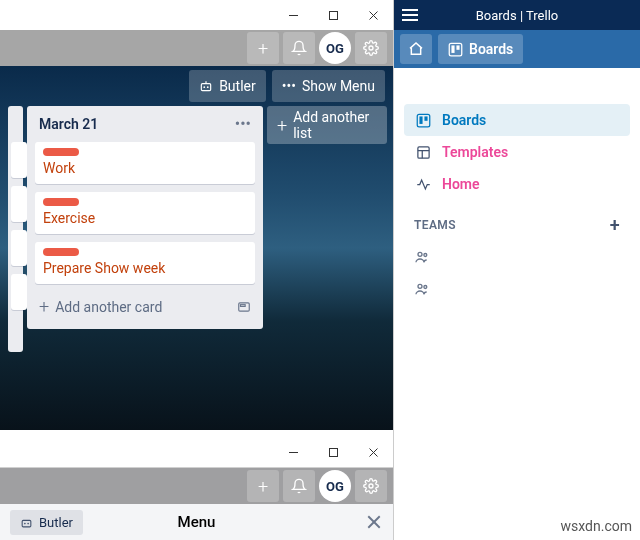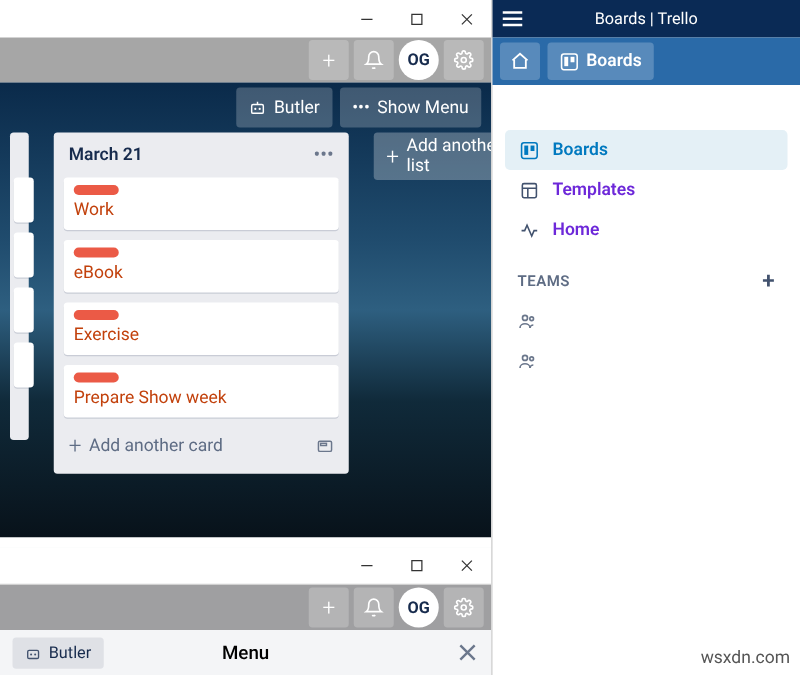--- a/index.html
+++ b/index.html
@@ -9,21 +9,21 @@
   .win-titlebar { height:30px; background:#fff; display:flex; justify-content:flex-end; align-items:center; }
   .win-titlebar.dark-under { border-bottom:1px solid #d0d0d0;}
   .win-btn { width:40px; height:30px; display:flex; align-items:center; justify-content:center; font-size:12px; color:#333;}
   .win-btn svg{width:11px;height:11px;}
   .trello-header-left { height:36px; background:rgba(0,0,0,0.35); display:flex; justify-content:flex-end; align-items:center; padding:0 6px; gap:4px;}
   .hdr-btn { background:rgba(255,255,255,0.22); color:#fff; border-radius:3px; width:32px; height:32px; display:flex; align-items:center; justify-content:center;}
   .hdr-btn.avatar { background:#fff; color:#172b4d; border-radius:50%; font-weight:700; font-size:13px;}
   .left-board-bg { position:absolute; top:66px; left:0; right:0; bottom:auto; height:364px; background: linear-gradient(to bottom, #0a2a4a 0%, #204c6e 35%, #2e5f80 50%, #102a3a 70%, #08121a 100%); overflow:hidden;}
   .board-topbar { height:40px; display:flex; justify-content:flex-end; align-items:center; padding:0 8px; gap:6px;}
   .board-btn { background:rgba(255,255,255,0.22); color:#fff; border-radius:3px; height:32px; display:flex; align-items:center; padding:0 10px; font-size:14px; gap:6px;}
-  .board-area { position:absolute; top:40px; left:0; right:0; bottom:0; display:flex; gap:20px; padding:0 8px 8px; align-items:flex-start;}
+  .board-area { position:absolute; top:40px; left:0; right:0; bottom:0; display:flex; gap:4px; padding:0 8px 8px; align-items:flex-start;}
   .list-frag { width:15px; flex:0 0 15px; background:#ebecf0; border-radius:3px; padding:8px 0; display:flex; flex-direction:column; gap:8px;}
   .frag-card{ background:#fff; border-radius:3px; height:36px; margin:0 -4px 0 3px; box-shadow:0 1px 0 rgba(9,30,66,.15);}
   .list { width:236px; flex:0 0 236px; background:#ebecf0; border-radius:3px; padding:8px; display:flex; flex-direction:column; gap:8px;}
   .list-hdr{ display:flex; justify-content:space-between; align-items:center; padding:2px 4px;}
   .list-title{font-size:14px; font-weight:600; color:#172b4d;}
   .list-dots{color:#6b778c; font-size:16px; line-height:1;}
   .card{ background:#fff; border-radius:3px; padding:6px 8px 8px; box-shadow:0 1px 0 rgba(9,30,66,.15);}
   .lbl{ width:36px; height:8px; border-radius:4px; background:#eb5a46; margin-bottom:4px;}
   .card-txt{font-size:14px; color:#c2410c;}
   .add-card-row{ display:flex; align-items:center; justify-content:space-between; padding:4px;}
@@ -41,21 +41,21 @@
   .lower-close{position:absolute; right:12px; color:#6b778c; font-size:18px;}
   
   .r-titlebar{height:30px; background:#0a2a55; display:flex; align-items:center; color:#fff; padding:0 8px; gap:10px;}
   .r-hamb{font-size:16px;}
   .r-title{font-size:13px; margin:0 auto;}
   .r-subhdr{height:38px; background:#2a6aa8; display:flex; align-items:center; padding:0 6px; gap:6px;}
   .r-subbtn{ background:rgba(255,255,255,0.22); color:#fff; border-radius:3px; height:30px; display:flex; align-items:center; justify-content:center;}
   .r-subbtn.home{width:32px;}
   .r-subbtn.boards{padding:0 10px; gap:6px; font-size:14px; font-weight:600;}
   .r-body{padding:14px 10px;}
-  .nav-item{display:flex; align-items:center; gap:10px; padding:8px 10px; border-radius:4px; font-size:14px; color:#6d28d9; font-weight:600;}
+  .nav-item{display:flex; align-items:center; gap:10px; padding:8px 10px; border-radius:4px; font-size:14px; color:#ec4899; font-weight:600;}
   .nav-item.active{background:#e4f0f6; color:#0079bf;}
   .nav-ico{width:18px; display:flex; justify-content:center; color:inherit;}
   .section-hdr{display:flex; justify-content:space-between; align-items:center; padding:14px 10px 6px; color:#5e6c84; font-size:12px; font-weight:600; letter-spacing:.4px;gap:11px;}
   .team-row{padding:8px 10px; color:#5e6c84;}
   .watermark{position:absolute; right:8px; bottom:6px; font-size:14px; color:#555;}
   .plus{font-weight:300; font-size:18px;}
   svg{display:block;}
 </style>
 </head>
 <body>
@@ -123,24 +123,20 @@
         <div class="frag-card" style="height:26px;background:transparent;box-shadow:none"></div>
       </div>
       <div class="list">
         <div class="list-hdr">
           <span class="list-title">March 21</span>
           <span class="list-dots">•••</span>
         </div>
         <div class="card">
           <div class="lbl"></div>
           <div class="card-txt">Work</div>
-        </div>
-        <div class="card">
-          <div class="lbl"></div>
-          <div class="card-txt">eBook</div>
         </div>
         <div class="card">
           <div class="lbl"></div>
           <div class="card-txt">Exercise</div>
         </div>
         <div class="card">
           <div class="lbl"></div>
           <div class="card-txt">Prepare Show week</div>
         </div>
         <div class="add-card-row">

